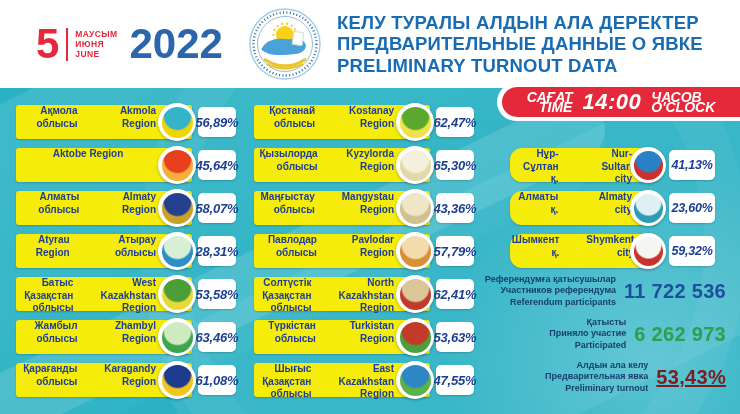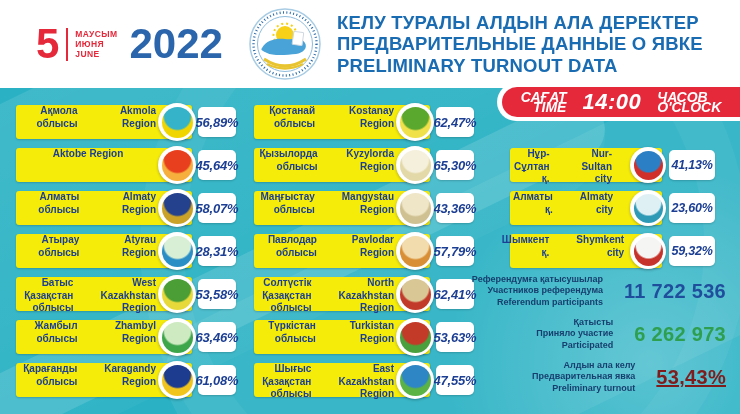--- a/index.html
+++ b/index.html
@@ -35,21 +35,21 @@
             font-size:18.5px; line-height:21.5px; letter-spacing:.2px; }
 
   
   .badge-wrap { position:absolute; top:83px; right:0; background:#ffffff;
                 border-radius:19px 0 0 19px; padding:4px 0 4px 5px; z-index:5; }
   .badge { background:var(--red,#e5293b); color:#fff; border-radius:15px 0 0 15px;
            height:30px; width:238px; display:flex; align-items:center; justify-content:center;
            font-style:italic; font-weight:bold; }
   .badge-small { font-size:14px; line-height:10px; }
   .ta-r { text-align:right; } .ta-l { text-align:left; }
-  .badge-time { font-size:22px; margin:0 16px; letter-spacing:.5px; }
+  .badge-time { font-size:22px; margin:0 10px; letter-spacing:.5px; }
 
   
   .col { position:absolute; top:104px; z-index:3; }
   .col1 { left:16px;  width:232px; }
   .col2 { left:254px; width:232px; }
   .col-cities { left:510px; top:147px; width:205px; }
   .row { position:relative; height:36px; margin-bottom:7px; }
   .bar { position:absolute; left:0; top:1px; height:34px; border-radius:3px;
          background:var(--yellow,#f5ec0a); box-shadow:0 1px 2px rgba(0,0,0,.18);
          display:flex; justify-content:center;
@@ -59,31 +59,31 @@
   .logo { position:absolute; top:-1px; left:142px; width:38px; height:38px; border-radius:50%;
           background:#ffffff; box-shadow:0 1px 3px rgba(0,0,0,.28);
           display:flex; align-items:center; justify-content:center; z-index:2; }
   .logo-inner { width:31px; height:31px; border-radius:50%;
                 background:radial-gradient(circle at 50% 30%, var(--c1,#888) 0 48%, var(--c2,#ccc) 55% 100%); }
   .pill { position:absolute; left:182px; top:3px; width:38px; height:30px; background:#ffffff;
           border-radius:5px; box-shadow:0 1px 2px rgba(0,0,0,.18);
           display:flex; align-items:center; justify-content:center;
           color:var(--navy,#1c3f94); font-weight:bold; font-style:italic;
           font-size:13px; letter-spacing:-.2px; }
-  .col-cities .bar  { width:152px; padding-right:50px; }
+  .col-cities .bar  { width:152px; padding-right:30px;border-radius:12px; }
   .col-cities .logo { left:120px; width:36px; height:36px; top:0; }
   .col-cities .logo-inner { width:29px; height:29px; }
   .col-cities .pill { left:159px; width:46px; font-size:12.5px; }
 
   
   .summary { position:absolute; left:480px; top:272px; width:246px; z-index:3; }
   .stat { display:flex; align-items:center; justify-content:flex-end; margin-bottom:5px; min-height:38px; }
   .stat-labels { text-align:right; font-size:9px; line-height:11.5px; font-weight:bold;
                  color:#173f6e; white-space:nowrap; }
-  .stat-value { margin-left:21px; font-size:20px; font-weight:bold; letter-spacing:.3px; white-space:nowrap; }
+  .stat-value { margin-left:8px; font-size:20px; font-weight:bold; letter-spacing:.3px; white-space:nowrap; }
 </style>
 </head>
 <body>
 
 <div class="canvas" style="--teal: #2ab2c4; --yellow: #f5ec0a; --navy: #1c3f94; --red: #e5293b; --blue: #1a6cb2;">
 
   <div class="sw swA"></div>
   <div class="sw swB"></div>
   <div class="sw swC"></div>
   <div class="sw ring"></div>
@@ -157,22 +157,22 @@
           <span>Алматы облысы</span>
           <span>Almaty Region</span>
         </div>
       <div class="logo" style="--c1: #24418e; --c2: #c9a227;">
           <div class="logo-inner"></div>
         </div>
       <div class="pill">58,07%</div>
     </div>
     <div class="row">
       <div class="bar">
+          <span>Atyrau Region</span>
           <span>Атырау облысы</span>
-          <span>Atyrau Region</span>
         </div>
       <div class="logo" style="--c1: #d9efd5; --c2: #2b8fc6;">
           <div class="logo-inner"></div>
         </div>
       <div class="pill">28,31%</div>
     </div>
     <div class="row">
       <div class="bar">
           <span>Батыс Қазақстан облысы</span>
           <span>West Kazakhstan Region</span>

